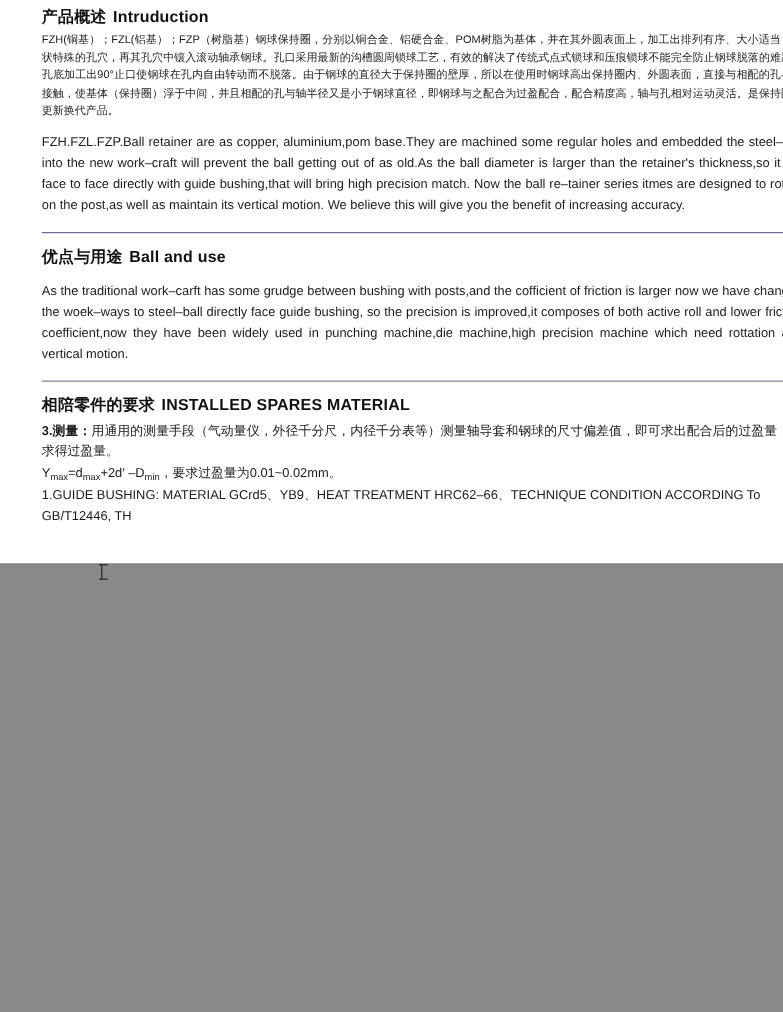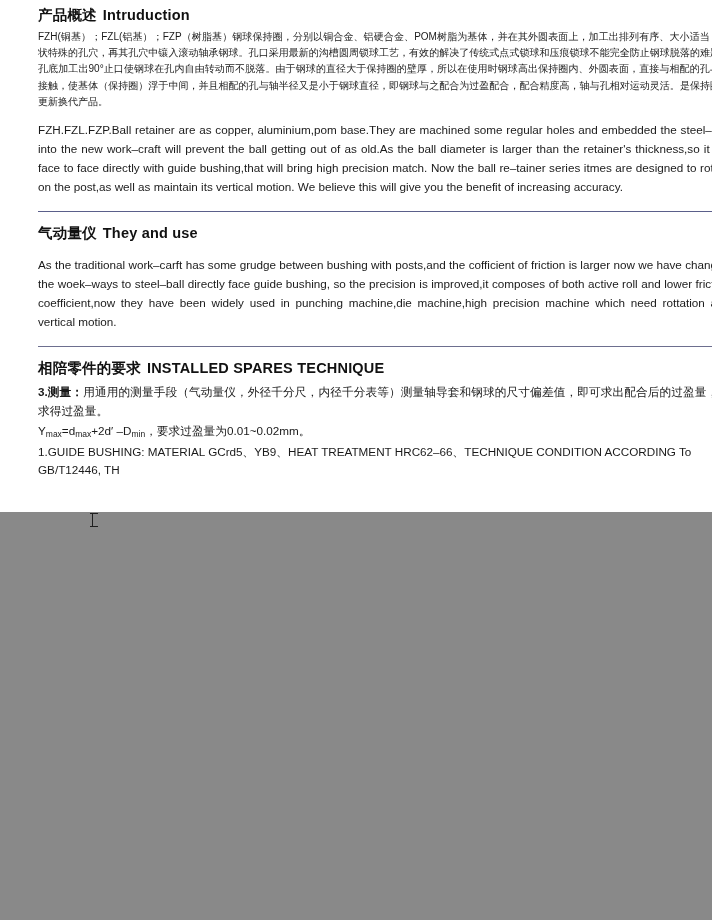--- a/index.html
+++ b/index.html
@@ -132,29 +132,29 @@
   <h2 class="section-heading">
     <span>产品概述</span><span class="en">Intruduction</span>
   </h2>
   <p class="body-cn">FZH(铜基）；FZL(铝基）；FZP（树脂基）钢球保持圈，分别以铜合金、铝硬合金、POM树脂为基体，并在其外圆表面上，加工出排列有序、大小适当，形状特殊的孔穴，再其孔穴中镶入滚动轴承钢球。孔口采用最新的沟槽圆周锁球工艺，有效的解决了传统式点式锁球和压痕锁球不能完全防止钢球脱落的难题。孔底加工出90°止口使钢球在孔内自由转动而不脱落。由于钢球的直径大于保持圈的壁厚，所以在使用时钢球高出保持圈内、外圆表面，直接与相配的孔与轴接触，使基体（保持圈）浮于中间，并且相配的孔与轴半径又是小于钢球直径，即钢球与之配合为过盈配合，配合精度高，轴与孔相对运动灵活。是保持圈的更新换代产品。</p>
   <div class="gap-sm"></div>
   <p class="body-en">FZH.FZL.FZP.Ball retainer are as copper, aluminium,pom base.They are machined some regular holes and embedded the steel–ball into the new work–craft will prevent the ball getting out of as old.As the ball diameter is larger than the retainer's thickness,so it will face to face directly with guide bushing,that will bring high precision match. Now the ball re–tainer series itmes are designed to rotate on the post,as well as maintain its vertical motion. We believe this will give you the benefit of increasing accuracy.</p>
 
   <hr class="rule">
 
   <h2 class="section-heading">
-    <span>气动量仪</span><span class="en">They and use</span>
+    <span>优点与用途</span><span class="en">Ball and use</span>
   </h2>
   <div class="gap-sm"></div>
   <p class="body-en">As the traditional work–carft has some grudge between bushing with posts,and the cofficient of friction is larger now we have changed the woek–ways to steel–ball directly face guide bushing, so the precision is improved,it composes of both active roll and lower friction coefficient,now they have been widely used in punching machine,die machine,high precision machine which need rottation and vertical motion.</p>
 
   <hr class="rule thin">
 
   <h2 class="section-heading">
-    <span>相陪零件的要求</span><span class="en">INSTALLED SPARES TECHNIQUE</span>
+    <span>相陪零件的要求</span><span class="en">INSTALLED SPARES MATERIAL</span>
   </h2>
 
 
 
   <p class="spec-line">
     <b>3.</b><b>测量：</b><span>用通用的测量手段（气动量仪，外径千分尺，内径千分表等）测量轴导套和钢球的尺寸偏差值，即可求出配合后的过盈量，可求得过盈量。</span>
   </p>
 
   <p class="spec-line">
     <span>Y</span><span class="sub">max</span><span>=d</span><span class="sub">max</span><span>+2d′ –D</span><span class="sub">min</span><span>，要求过盈量为0.01~0.02mm。</span>

